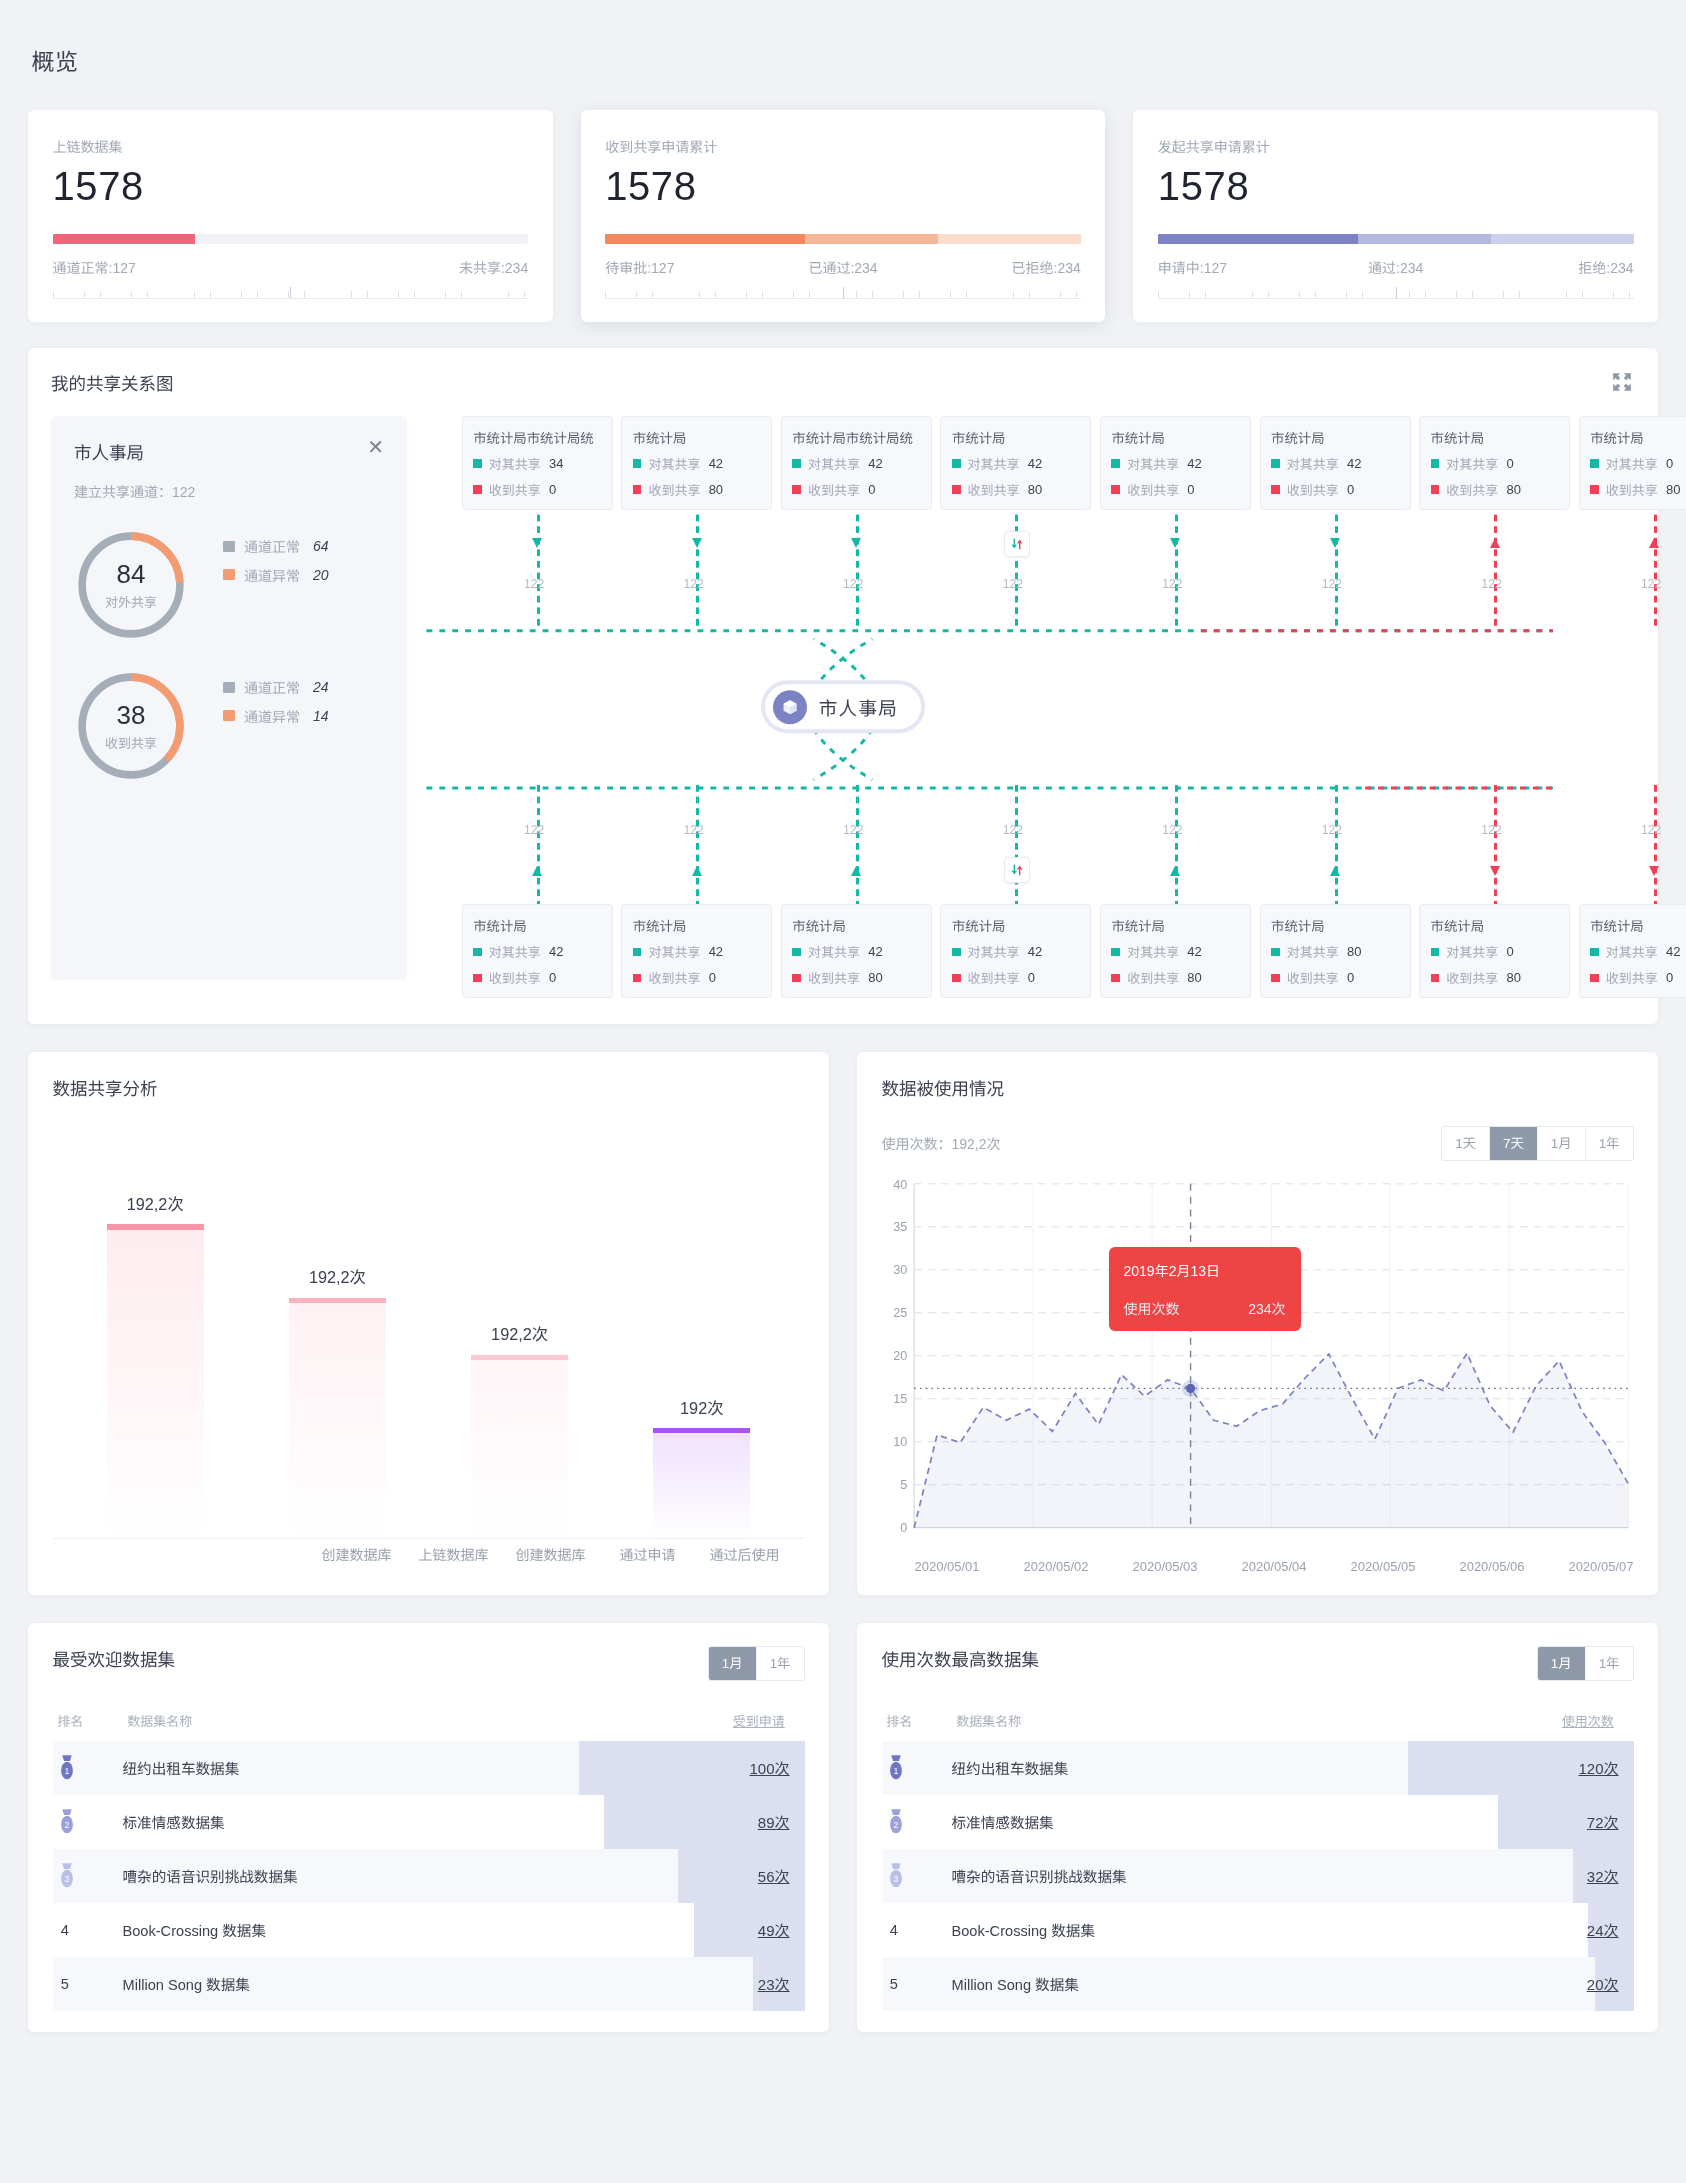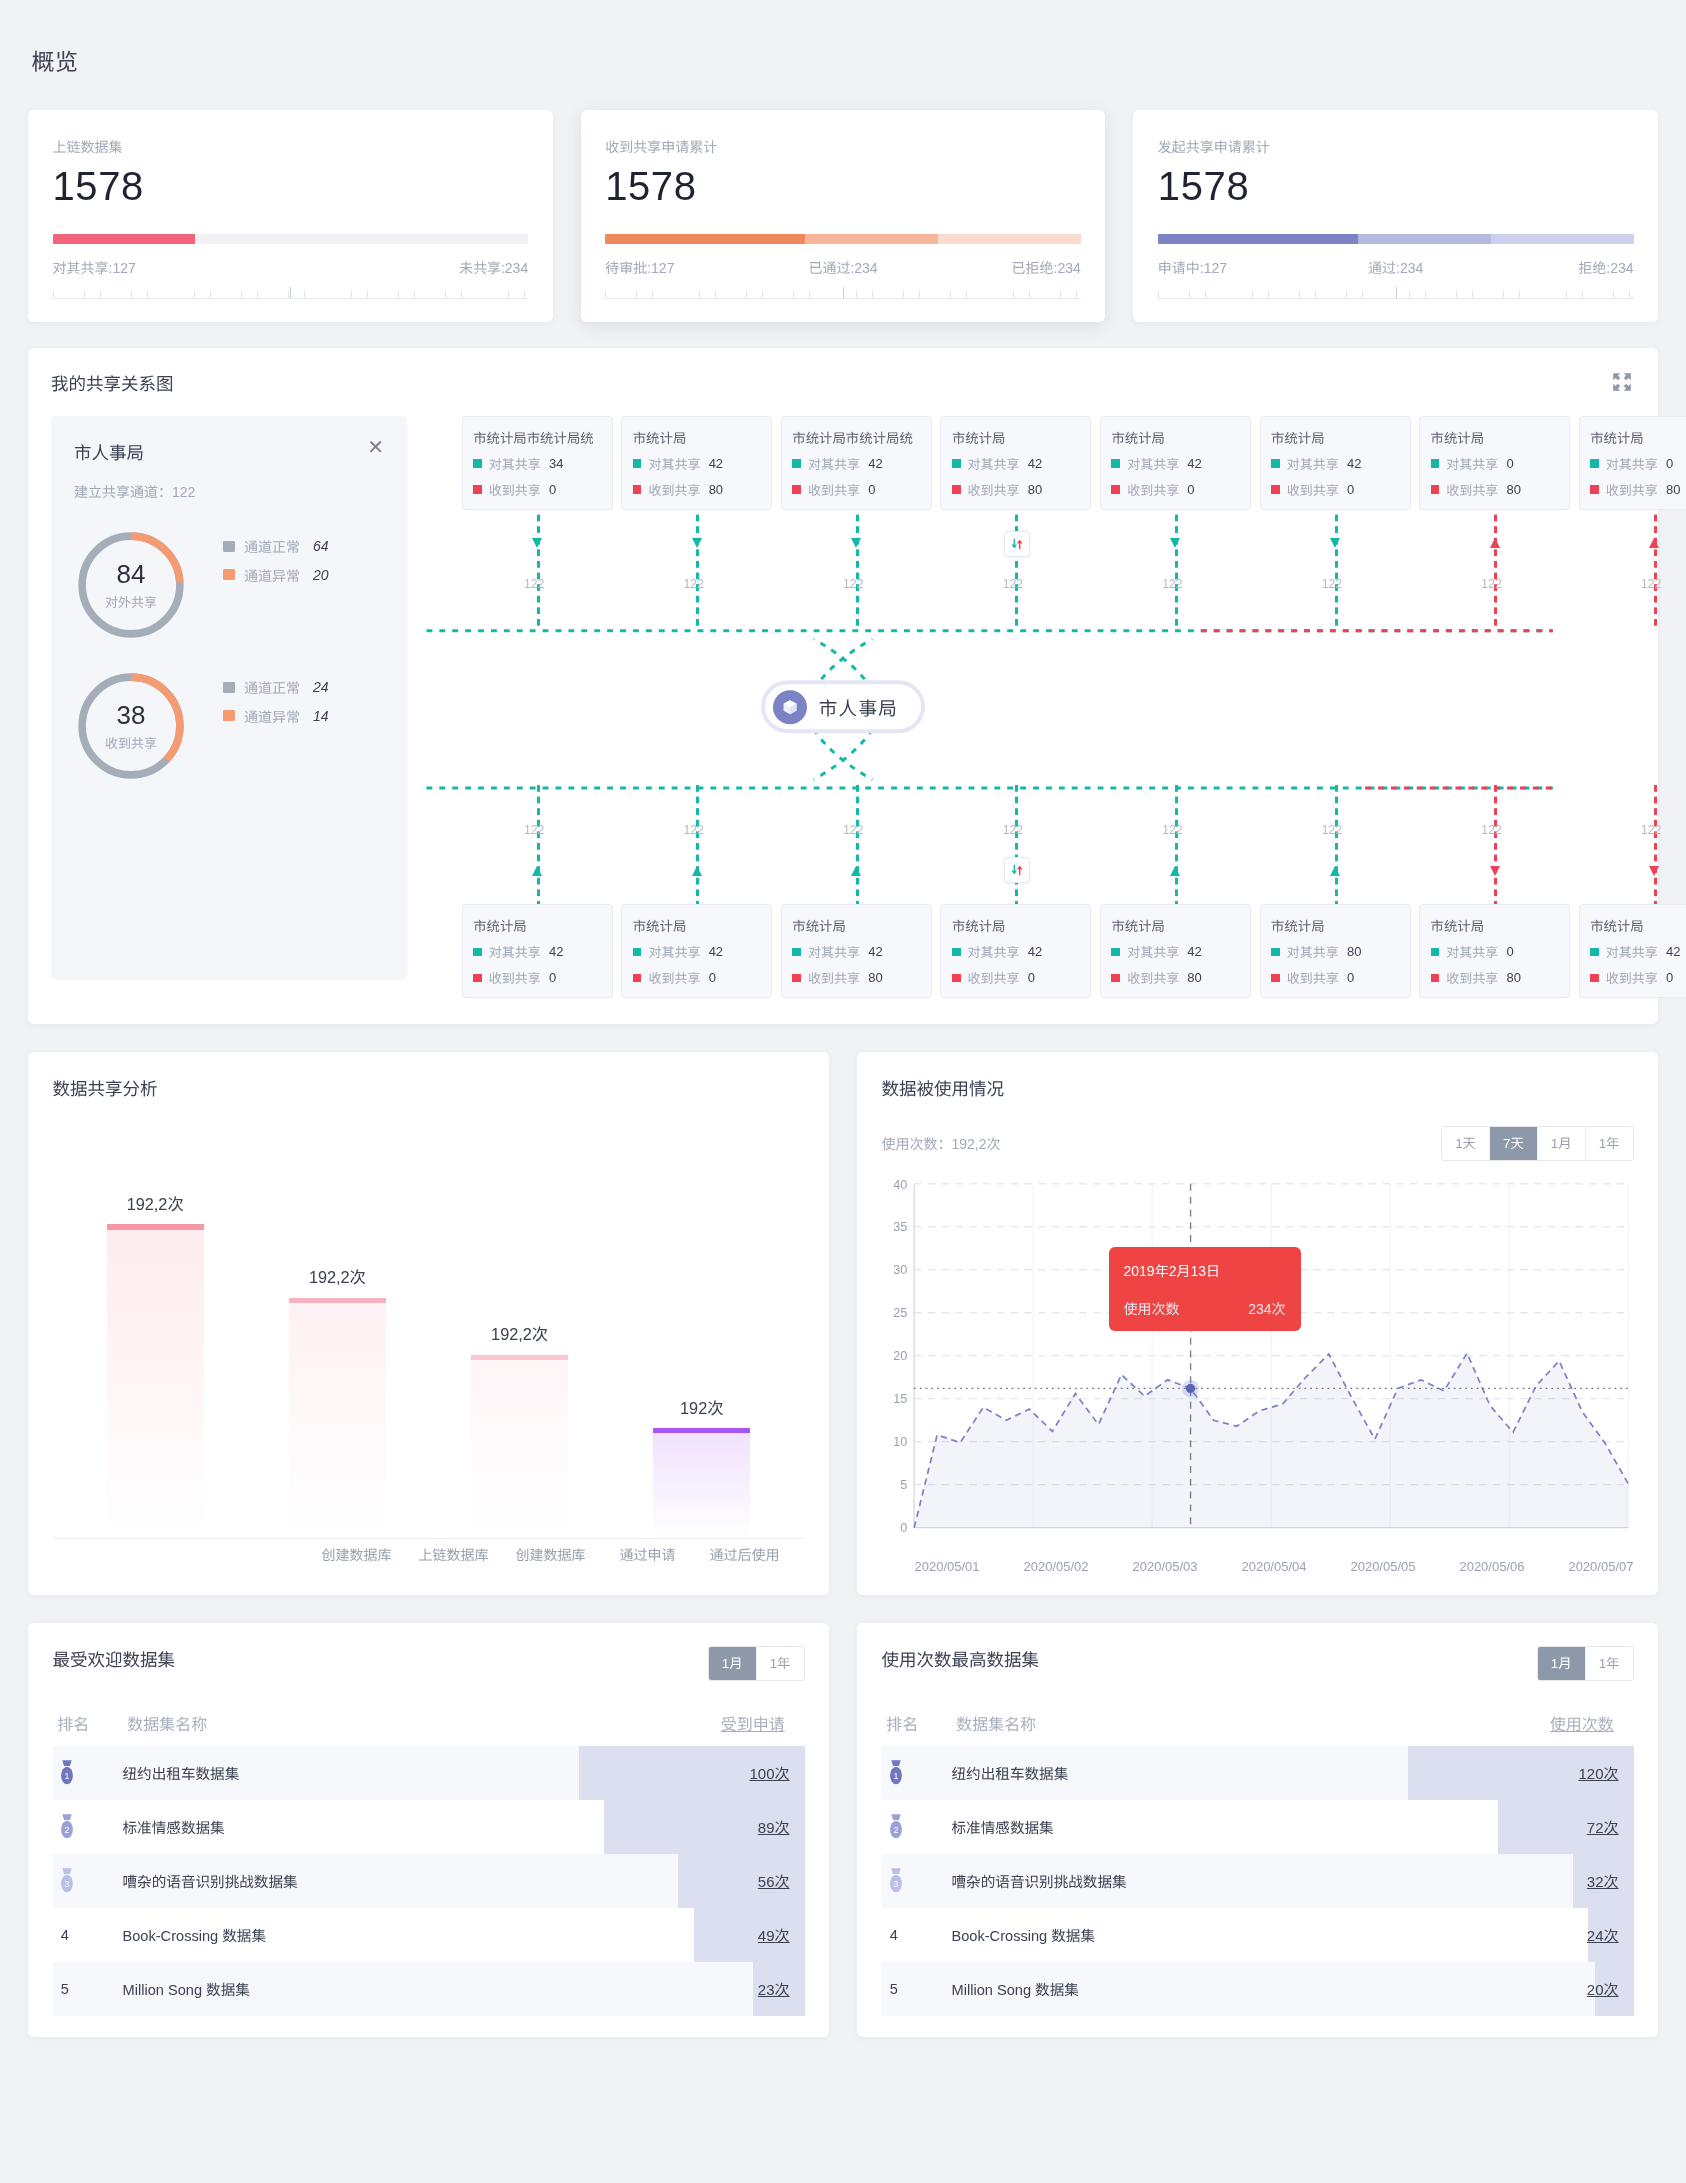--- a/index.html
+++ b/index.html
@@ -126,21 +126,21 @@
   .tt-date { font-size: 14px; }
   .tt-row { display: flex; justify-content: space-between; font-size: 14px; margin-top: 17.5px; color: #e6e9ef; }
   .lc-axis { display: flex; justify-content: space-between; margin-top: 8.2px; padding-left: 33px; }
   .lc-axis div { font-size: 13px; color: #9aa1ae; }
 
   
   .tbl-row { display: flex; gap: 28px; margin-top: 28px; }
   .tbl-card { flex: 1; padding: 23px 24.5px 21px 24.5px; position: relative; }
   .tbl-head-bar { display: flex; align-items: flex-start; justify-content: space-between; }
   .tbl-cols { display: flex; align-items: center; padding: 0 4.7px; margin-top: 30px;
-    font-size: 16px; color: #a9b0bd; }
+    font-size: 13px; color: #a9b0bd; }
   .c-rank { width: 70px; }
   .c-name { flex: 1; }
   .c-val { width: 151px; text-align: right; padding-right: 15px; text-decoration: underline; }
   .tbl-body { margin-top: 10.5px; }
   .trow { display: flex; align-items: center; height: 54px; position: relative; }
   .trow.alt { background: #f7f8fb; }
   .trow .c-rank { display: flex; align-items: center; padding-left: 4.7px; }
   .trow .c-name { font-size: 14.6px; color: #3c4252; z-index: 2; }
   .trow .c-val { font-size: 15px; color: #3c4252; z-index: 2; }
   .medal { width: 20px; height: 27px; position: relative; }
@@ -156,21 +156,21 @@
 
 <div class="stat-row" id="stat-row">
   <div class="card stat-card">
     <div class="stat-label">上链数据集</div>
     <div class="stat-value">1578</div>
     <div class="stat-bar">
       <span style="width:30%;background:#f2647c"></span>
         <span style="width:70%;background:#f1f2f5"></span>
     </div>
     <div class="stat-legend">
-      <div>对其共享:127</div>
+      <div>通道正常:127</div>
         <div>未共享:234</div>
     </div>
     <div class="ruler"></div>
   </div>
   <div class="card stat-card elevated">
     <div class="stat-label">收到共享申请累计</div>
     <div class="stat-value">1578</div>
     <div class="stat-bar">
       <span style="width:42%;background:#f08a5d"></span>
         <span style="width:28%;background:#f6b69a"></span>

